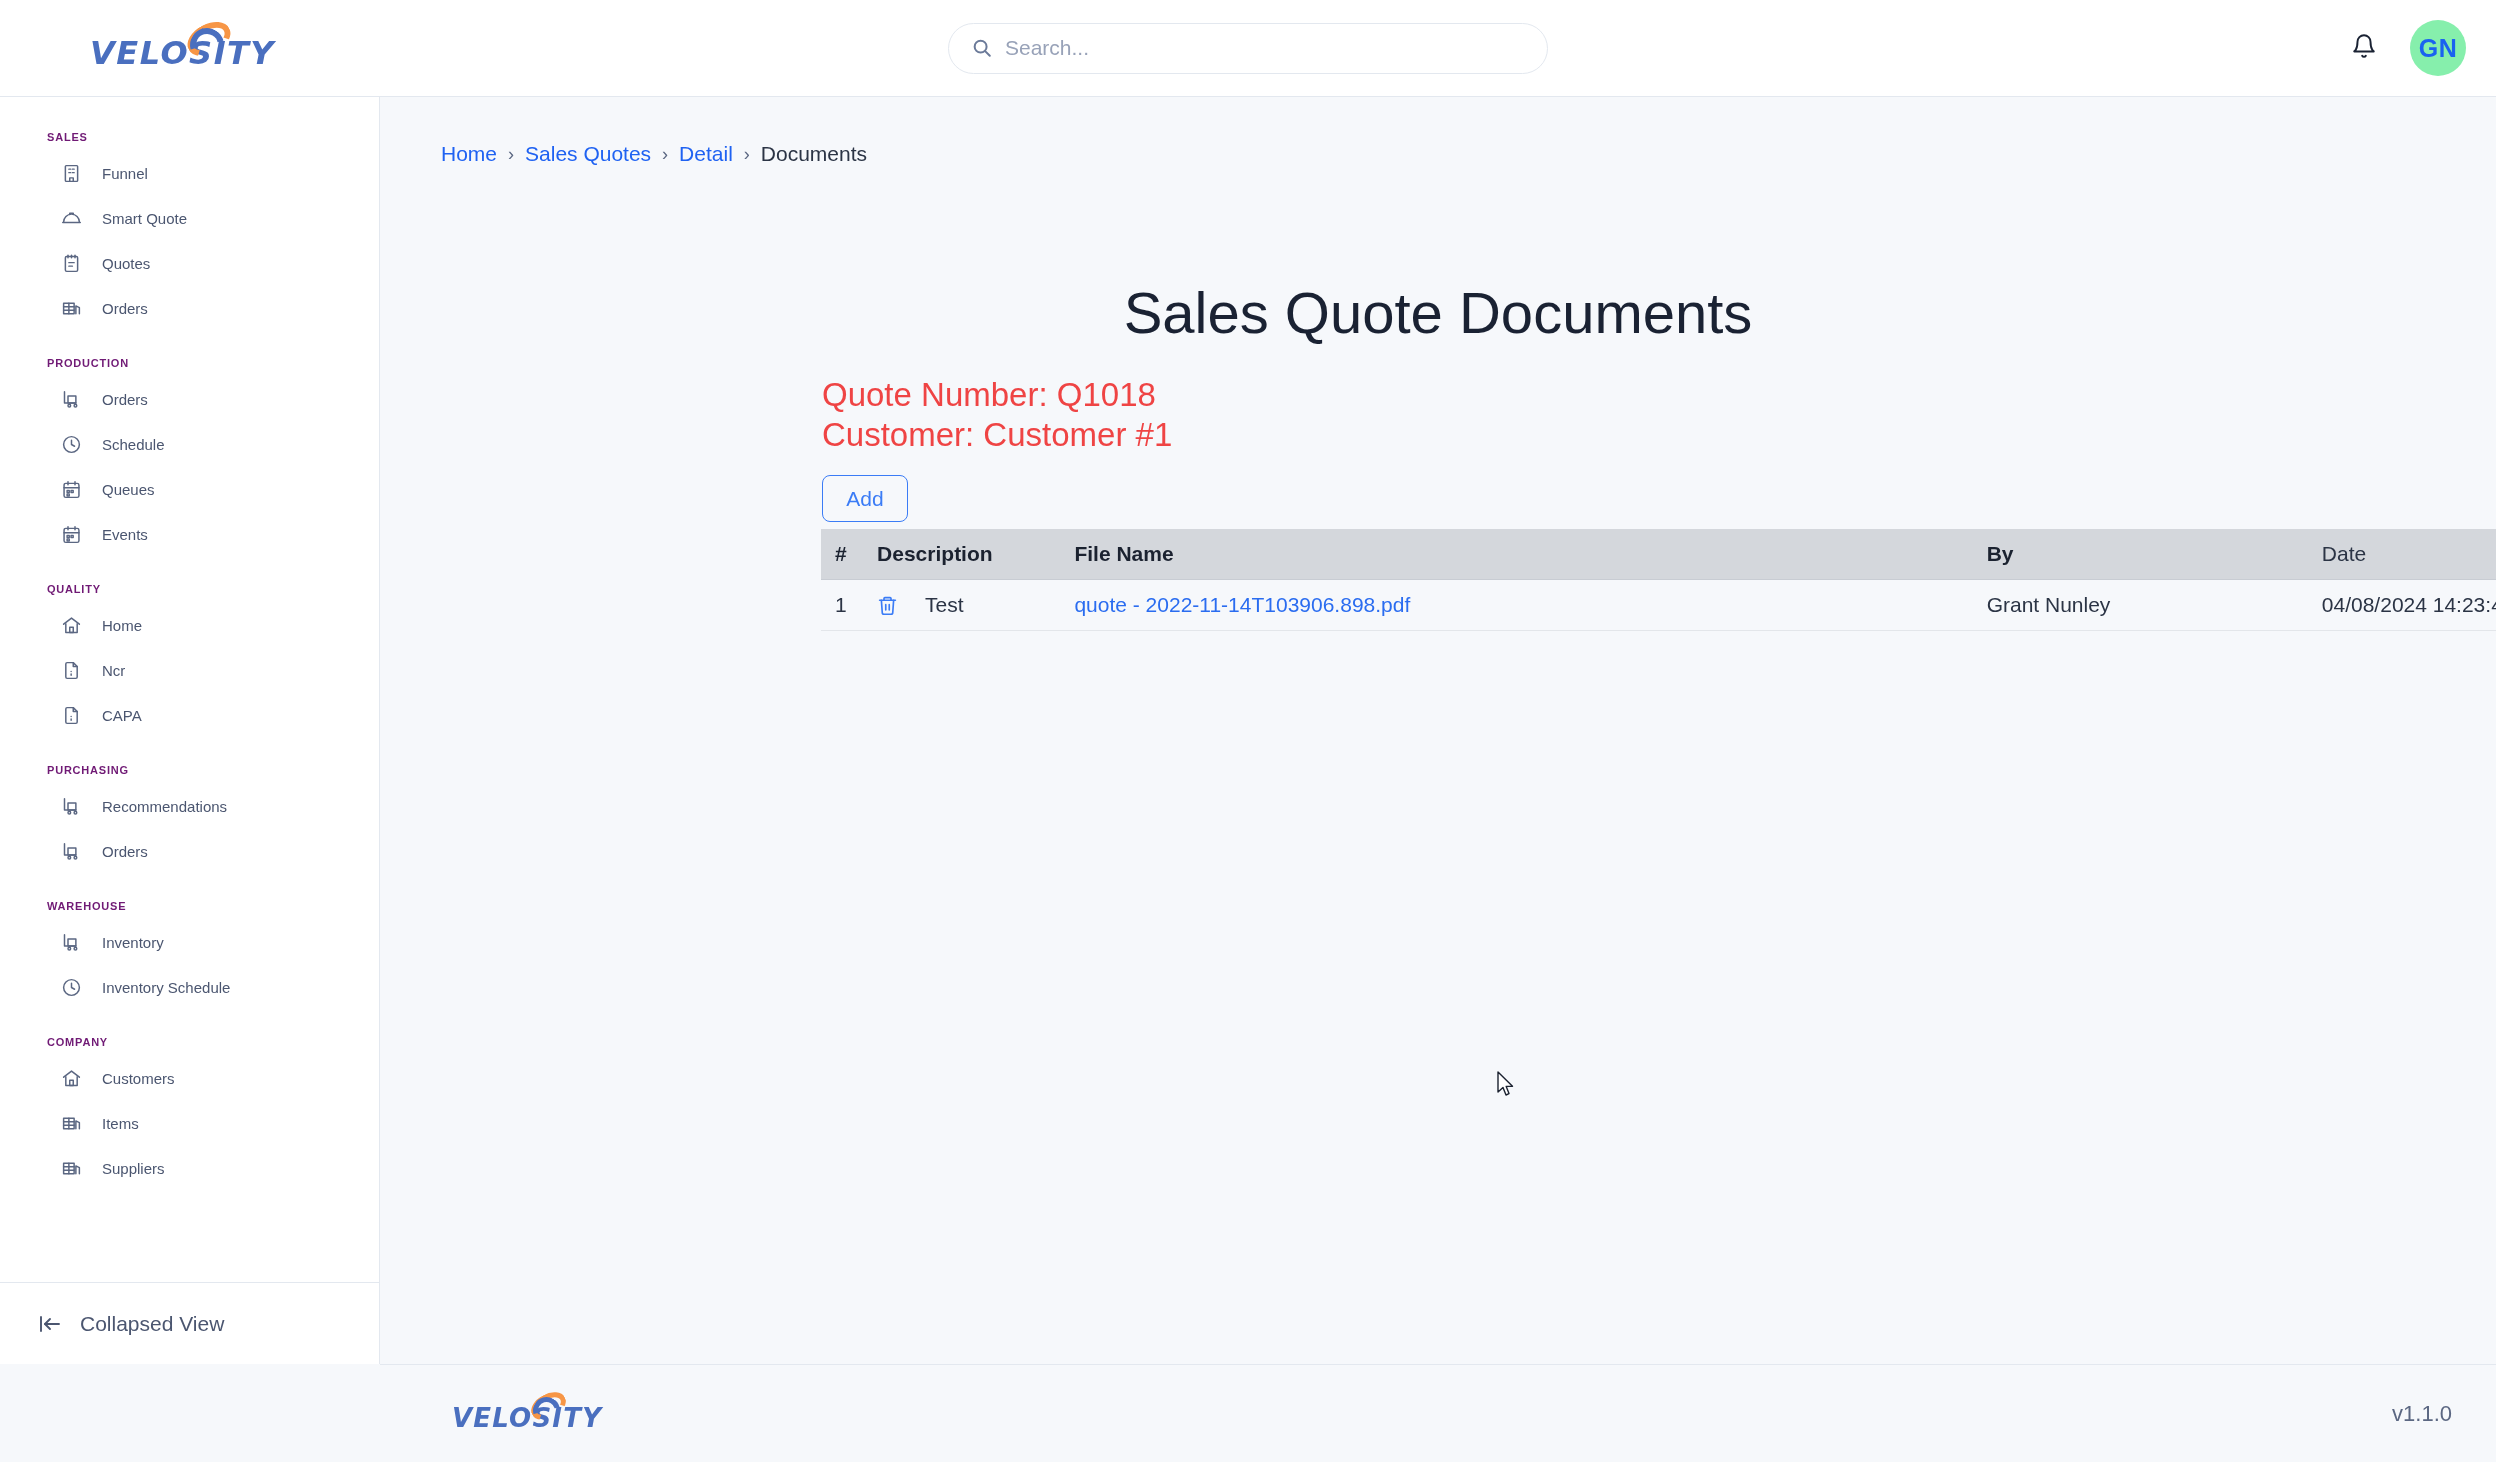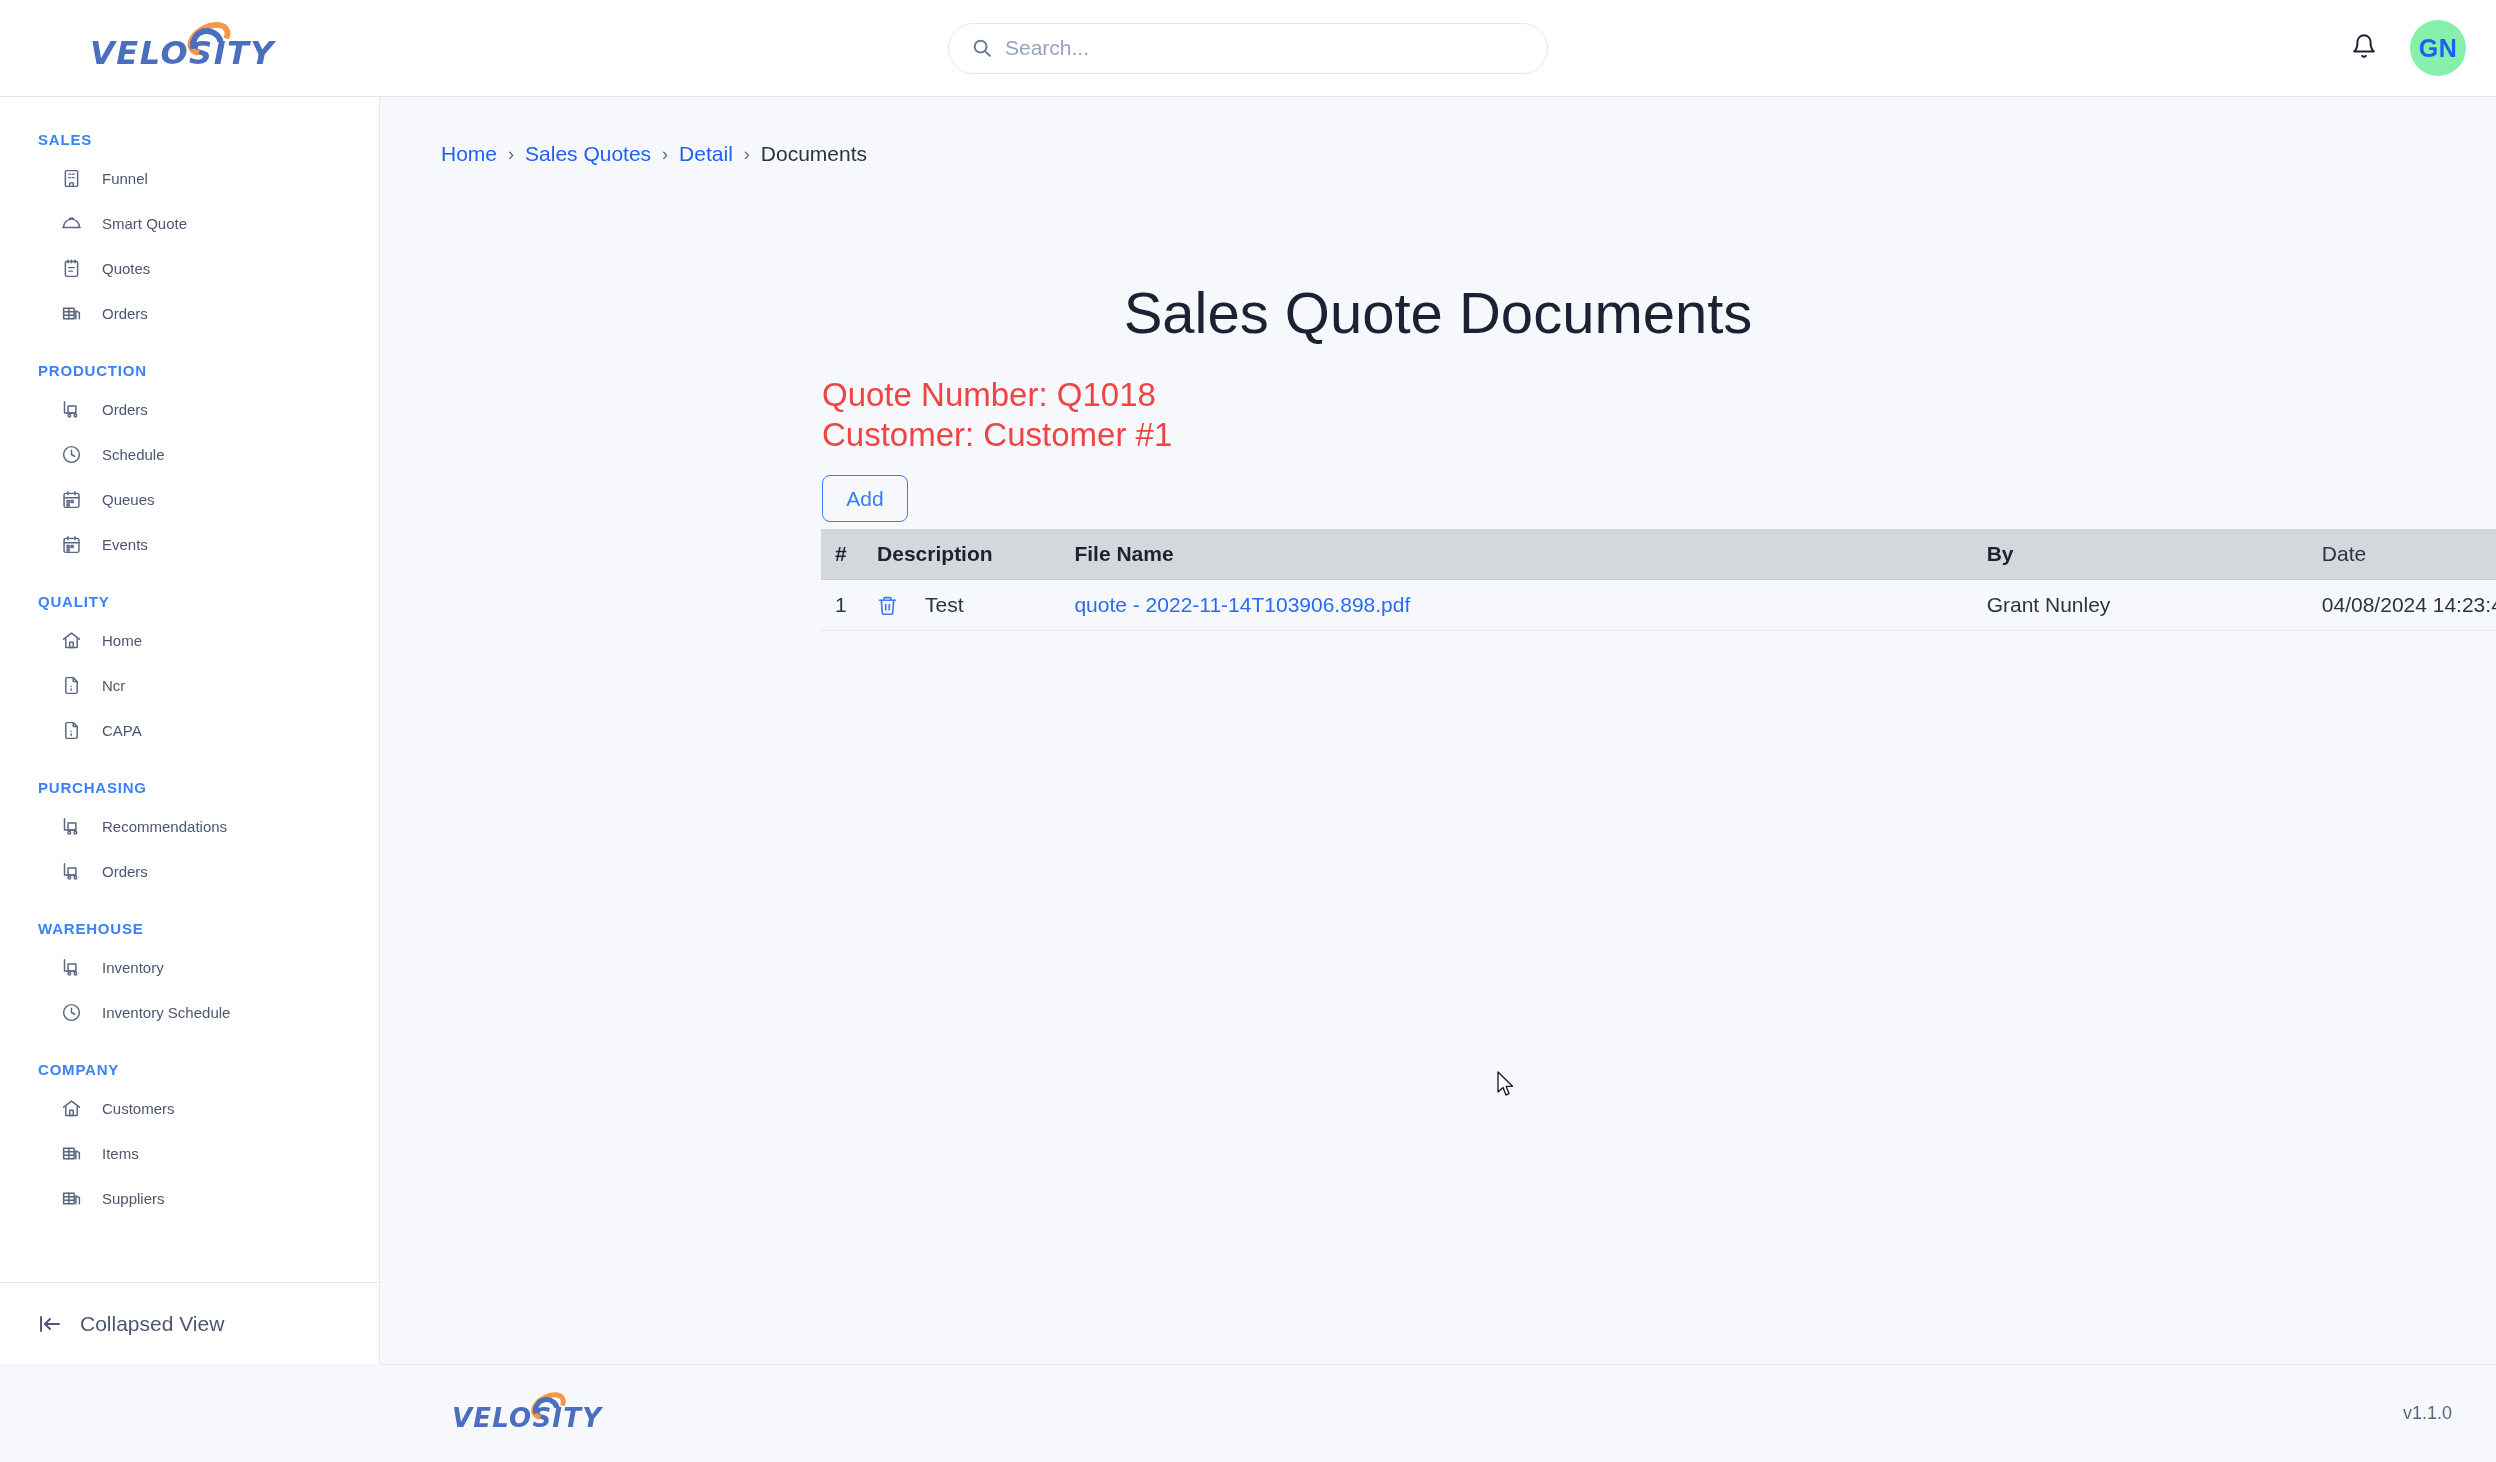--- a/index.html
+++ b/index.html
@@ -92,24 +92,24 @@
 
   
   .sidebar {
     position: absolute; top: 97px; left: 0;
     width: 380px; height: 1267px;
     background: #ffffff;
     border-right: 1px solid #e3e8ef;
     padding-top: 22px;
   }
   .nav-section-label {
-    font-size: 15px; font-weight: 600;
-    color: #3b82f6; letter-spacing: .8px;
+    font-size: 11px; font-weight: 600;
+    color: #701a75; letter-spacing: .8px;
     padding: 0 0 0 38px;
-    margin-top: 26px; margin-bottom: 8px;
+    margin-top: 26px; margin-bottom: 8px; margin-left: 9px;
   }
   .nav-section-label:first-child { margin-top: 12px; }
   .nav-item {
     display: flex; align-items: center;
     height: 45px; padding-left: 60px;
     gap: 20px; cursor: pointer;
     color: #5b6782;
   }
   .nav-ico {
     width: 22px; height: 22px;
@@ -213,21 +213,21 @@
   .footer-logo { position: relative; width: 160px; height: 42px; }
   .footer-logo .logo-text {
     top: 10px; font-size: 26px; letter-spacing: 1.2px;
   }
   .footer-logo .logo-ring {
     left: 78px; top: 1px; width: 37px; height: 24px; border-width: 5px;
   }
   .footer-logo .logo-ring2 {
     left: 81px; top: 4px; width: 27px; height: 27px; border-width: 5px;
   }
-  .version { font-size: 18px; color: #5b6782; }
+  .version { font-size: 22px; color: #5b6782; }
 
   
   .cursor {
     position: absolute; left: 1497px; top: 1071px;
     width: 22px; height: 30px; pointer-events: none;
   }
 </style>
 </head>
 <body>
 

